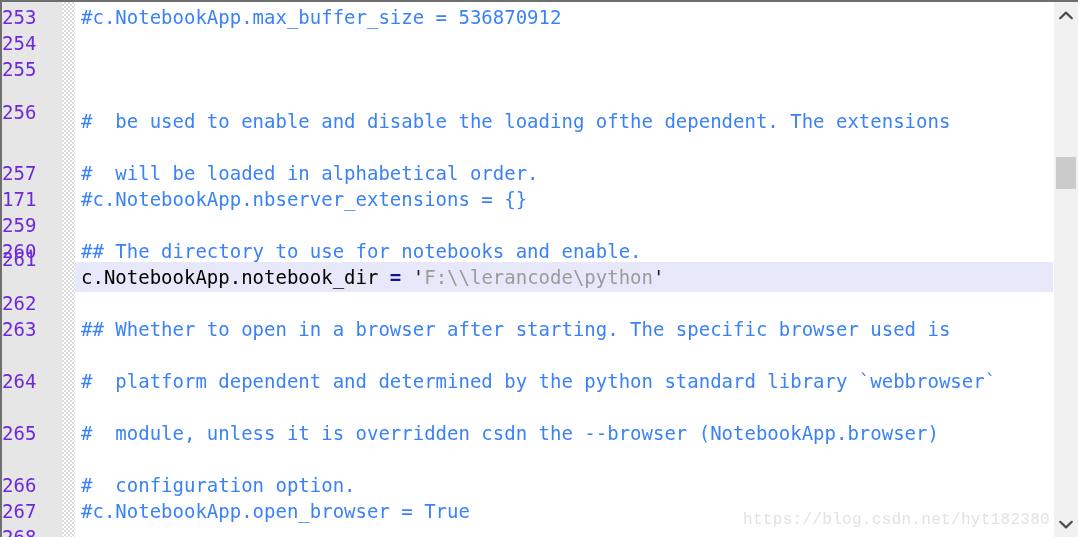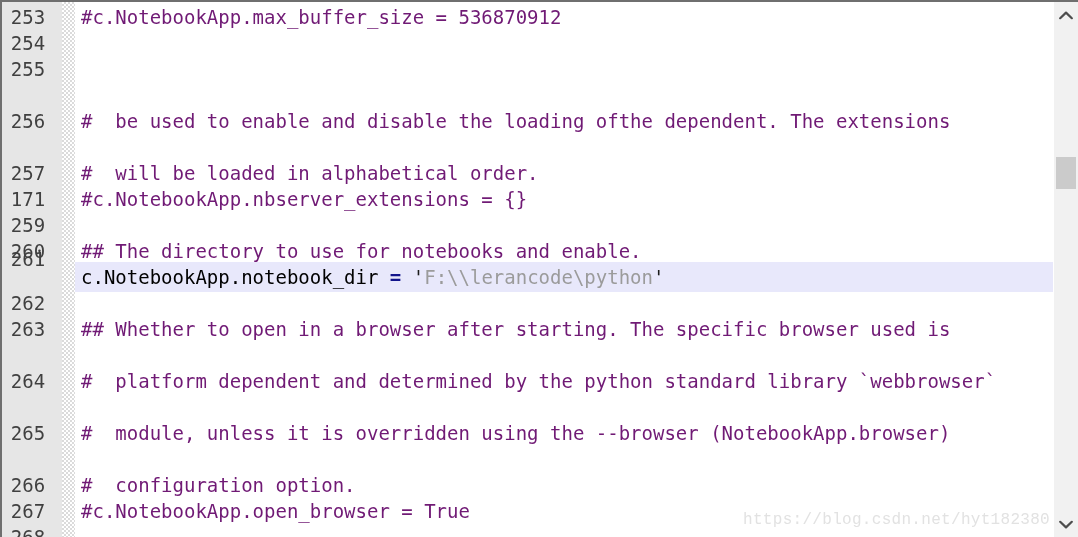--- a/index.html
+++ b/index.html
@@ -48,44 +48,44 @@
       linear-gradient(45deg, #cfcfcf 25%, transparent 25%, transparent 75%, #cfcfcf 75%),
       linear-gradient(45deg, #cfcfcf 25%, transparent 25%, transparent 75%, #cfcfcf 75%);
     background-size: 4px 4px;
     background-position: 0 0, 2px 2px;
     opacity: .75;
   }
   .gnum {
     position: absolute;
     right: 8px;
     width: 52px;
-    text-align: center;
+    text-align: left;
     font-size: 19px;
     line-height: 26px;
-    color: #404040;
+    color: #6d28d9;
     font-family: "DejaVu Sans Mono", "Liberation Mono", monospace;
     white-space: nowrap;
   }
 
   
   #code {
     position: absolute;
     left: 73px;
     top: 0;
     right: 24px;
     height: 100%;
     z-index: 2;
   }
   .crow {
     position: absolute;
     left: 0;
     right: 0;
     font-size: 19px;
     line-height: 26px;
-    color: #701a75;
+    color: #3b82f6;
     white-space: pre-wrap;
     word-break: break-word;
     font-family: "DejaVu Sans Mono", "Liberation Mono", monospace;
     letter-spacing: 0px;
     padding-left: 6px;
   }
   .crow.blank { min-height: 26px; }
 
   
   #hl-band {
@@ -155,21 +155,21 @@
 <body>
 
 <div id="editor">
 
   <div id="hl-band"></div>
 
   <div id="gutter">
     <div class="gnum" style="top:2px">253</div>
     <div class="gnum" style="top:28px">254</div>
     <div class="gnum" style="top:54px">255</div>
-    <div class="gnum" style="top:106px">256</div>
+    <div class="gnum" style="top:97px">256</div>
     <div class="gnum" style="top:158px">257</div>
     <div class="gnum" style="top:184px">171</div>
     <div class="gnum" style="top:210px">259</div>
     <div class="gnum" style="top:236px">260</div>
     <div class="gnum" style="top:244px">261</div>
     <div class="gnum" style="top:288px">262</div>
     <div class="gnum" style="top:314px">263</div>
     <div class="gnum" style="top:366px">264</div>
     <div class="gnum" style="top:418px">265</div>
     <div class="gnum" style="top:470px">266</div>
@@ -185,21 +185,21 @@
     <div class="crow" style="top:158px">#  will be loaded in alphabetical order.</div>
     <div class="crow" style="top:184px">#c.NotebookApp.nbserver_extensions = {}</div>
     <div class="crow blank" style="top:210px"></div>
     <div class="crow" style="top:236px">## The directory to use for notebooks and enable.</div>
 
     <div class="crow active" style="top:262px"><span>c.NotebookApp.notebook_dir </span><span class="tok-op">=</span><span> </span><span class="tok-q">'</span><span class="tok-str">F:\\lerancode\python</span><span class="tok-q">'</span></div>
 
     <div class="crow blank" style="top:288px"></div>
     <div class="crow" style="top:314px">## Whether to open in a browser after starting. The specific browser used is</div>
     <div class="crow" style="top:366px">#  platform dependent and determined by the python standard library `webbrowser`</div>
-    <div class="crow" style="top:418px">#  module, unless it is overridden using the --browser (NotebookApp.browser)</div>
+    <div class="crow" style="top:418px">#  module, unless it is overridden csdn the --browser (NotebookApp.browser)</div>
     <div class="crow" style="top:470px">#  configuration option.</div>
     <div class="crow" style="top:496px">#c.NotebookApp.open_browser = True</div>
     <div class="crow blank" style="top:522px"></div>
   </div>
 
   <div id="scrollbar">
     <div class="sb-arrow" id="sb-up">
       <span>
         <svg width="14" height="9" viewBox="0 0 14 9" aria-hidden="true">
           <path d="M1.2 7.2 L7 1.6 L12.8 7.2" fill="none" stroke="#4d4d4d" stroke-width="2.2" stroke-linecap="round" stroke-linejoin="round"></path>

